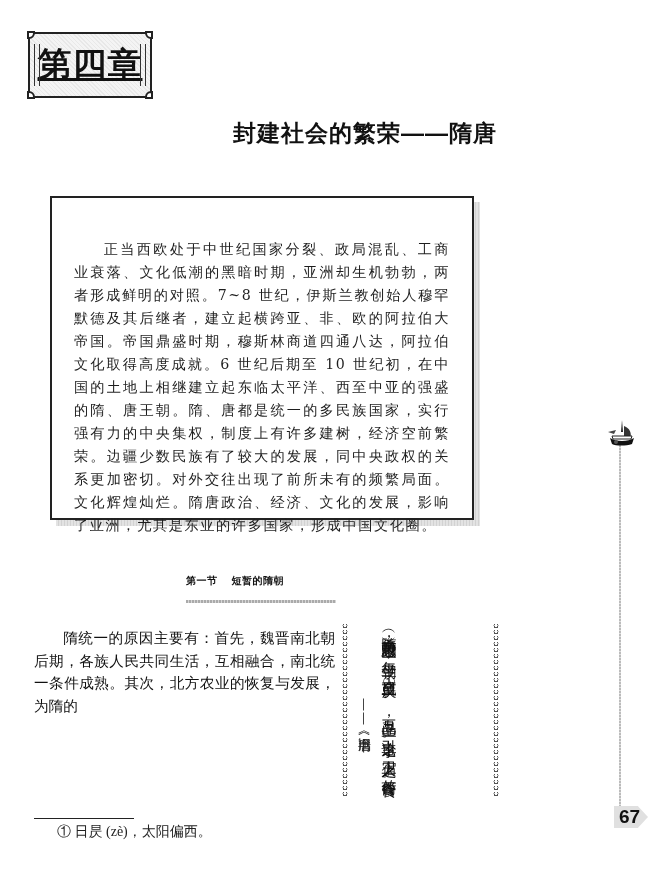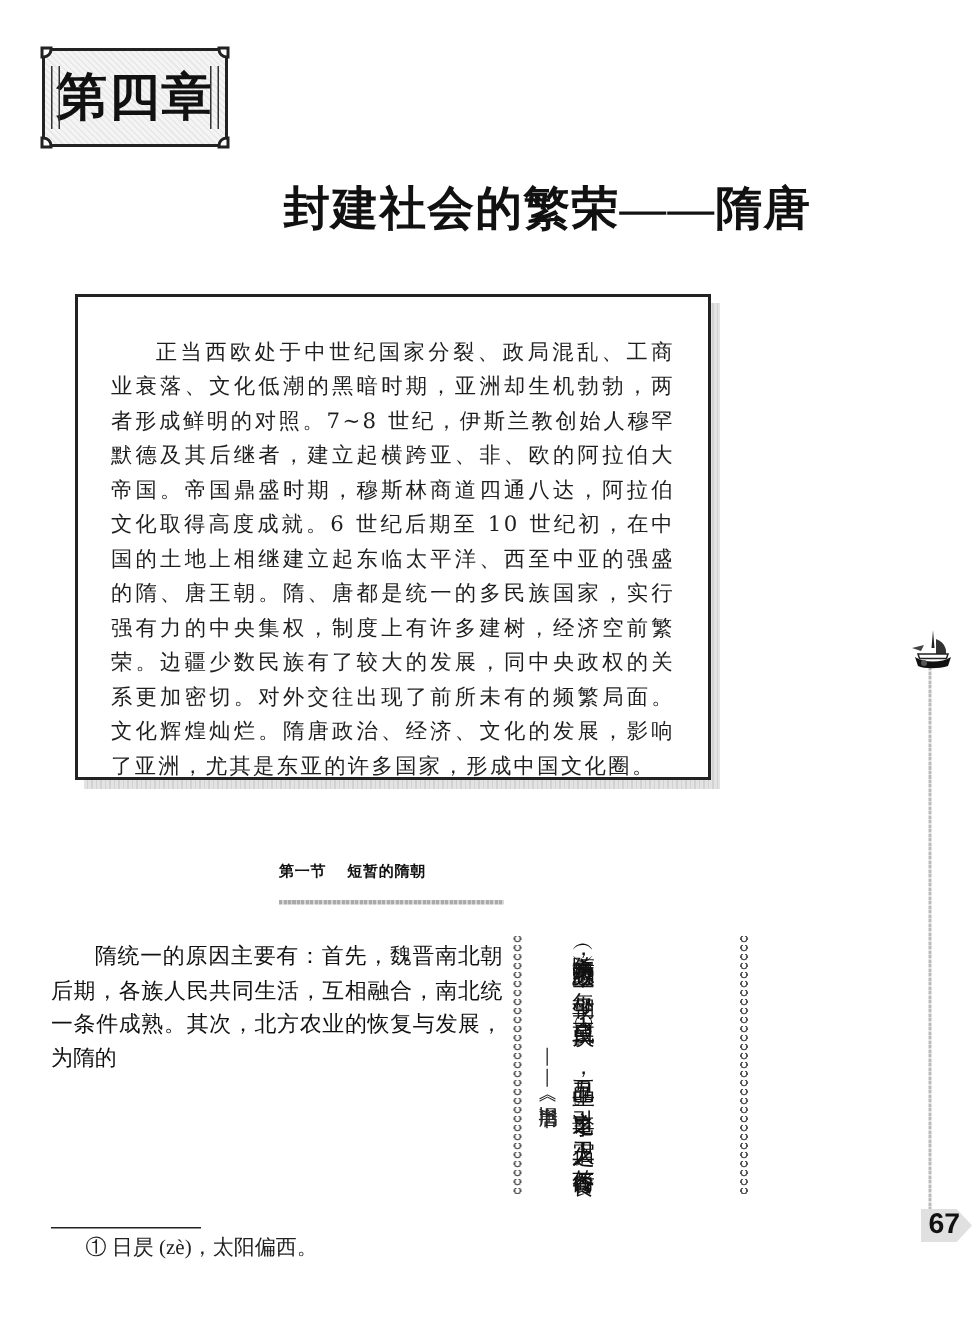--- a/index.html
+++ b/index.html
@@ -19,40 +19,40 @@
     }
     .chapter-badge::before { left: 4px; }
     .chapter-badge::after { right: 4px; }
     .chapter-badge .corner { position: absolute; width: 8px; height: 8px; border: 2px solid #222; background: #fff; }
     .corner.tl { left: -3px; top: -3px; border-radius: 0 0 6px 0; }
     .corner.tr { right: -3px; top: -3px; border-radius: 0 0 0 6px; }
     .corner.bl { left: -3px; bottom: -3px; border-radius: 0 6px 0 0; }
     .corner.br { right: -3px; bottom: -3px; border-radius: 6px 0 0 0; }
     .chapter-badge span {
       font-family: "DejaVu Sans", "Liberation Sans", sans-serif;
-      font-weight: bold; font-size: 34px; letter-spacing: 1px; color: #111;
+      font-weight: bold; font-size: 34px; letter-spacing: 1px; color: #111; text-decoration: underline;
     }
 
     
     .chapter-title {
       position: absolute; left: 0; right: 0; top: 118px; text-align: center;
       padding-left: 80px;
-      font-family: Liberation Serif, serif;
-      font-size: 31px; color: #111; letter-spacing: 1px;
+      font-family: Liberation Sans, sans-serif;
+      font-size: 23px; color: #111; letter-spacing: 1px;
     }
 
     
     .intro-shadow {
       position: absolute; left: 56px; top: 202px; width: 424px; height: 324px;
       background: repeating-linear-gradient(90deg, #e3e3e3 0 2px, #d2d2d2 2px 3px);
     }
     .intro-box {
       position: absolute; left: 50px; top: 196px; width: 424px; height: 324px;
       border: 2px solid #222; background: #fff;
-      padding: 26px 22px 0 22px;
+      padding: 40px 22px 0 22px;
     }
     .intro-box p {
       font-size: 14.2px; line-height: 23px; letter-spacing: 1.6px; text-indent: 2.1em;
       text-align: justify; color: #1e1e1e;
     }
 
     
     .margin-line {
       position: absolute; left: 619px; top: 445px; width: 2px; height: 365px;
       background: repeating-linear-gradient(180deg, #bbb 0 2px, #e0e0e0 2px 3px);

